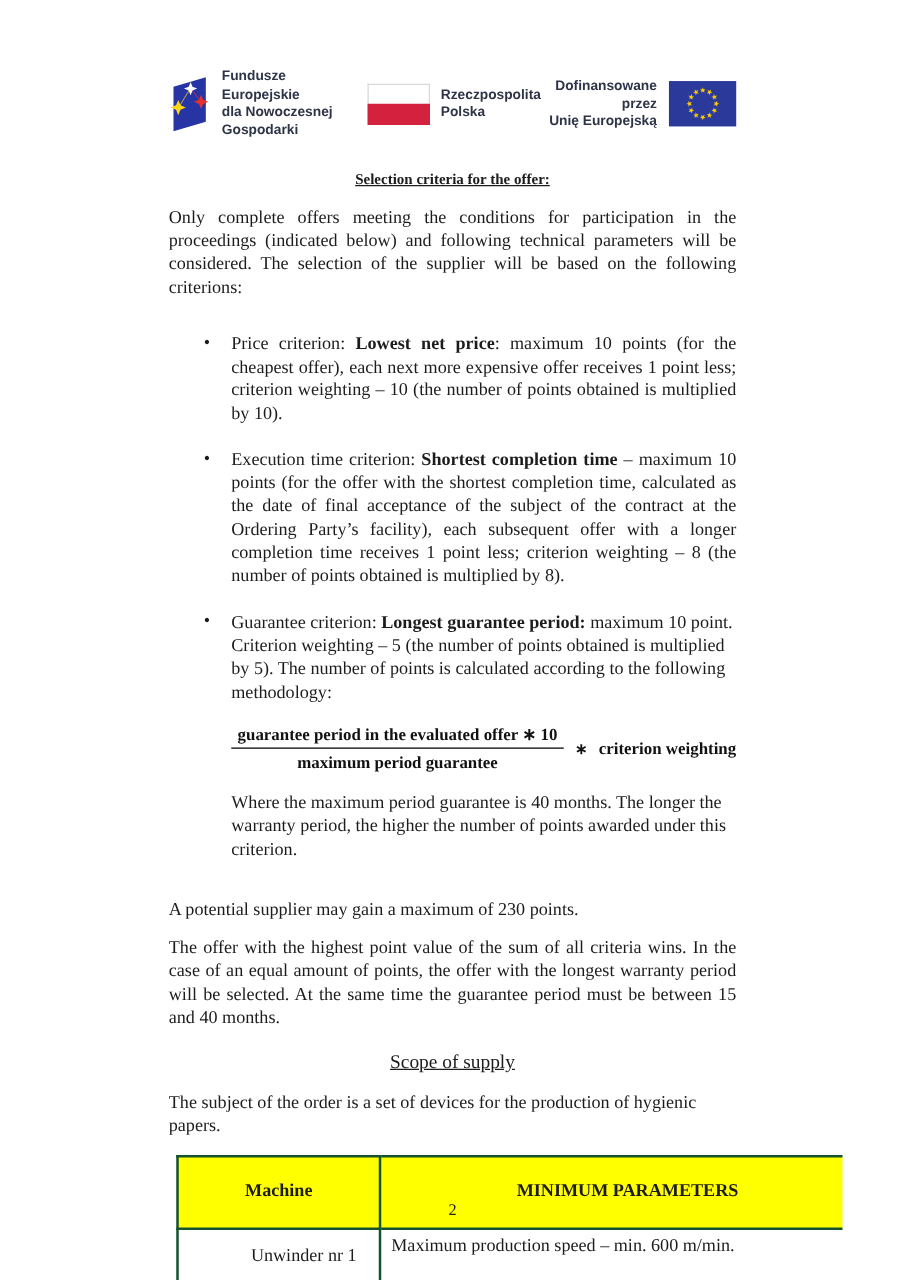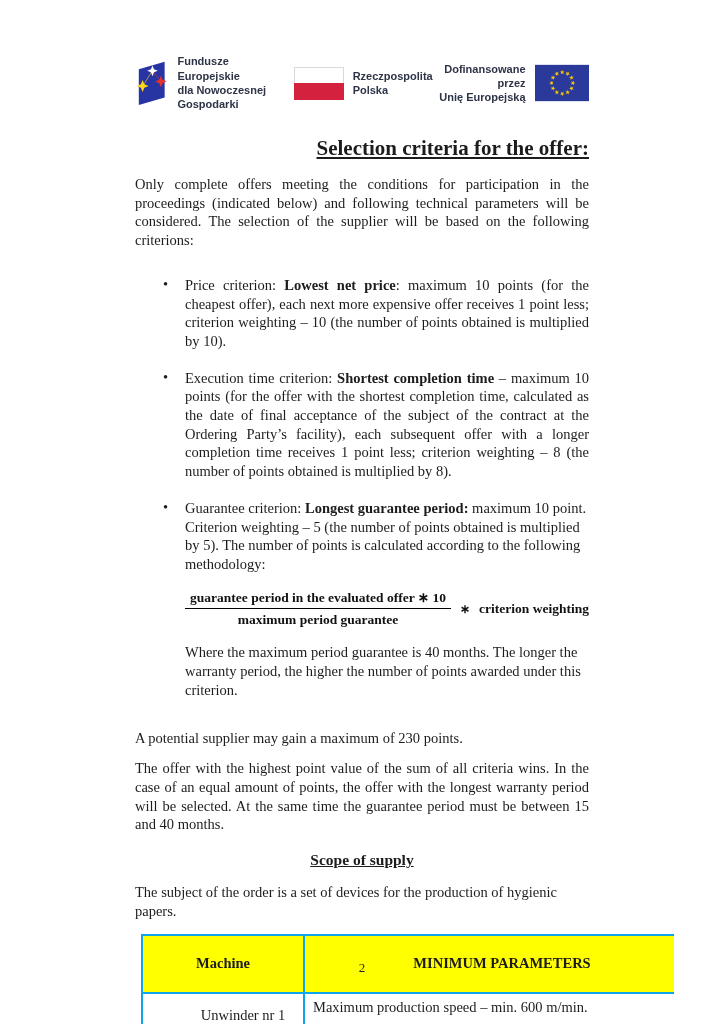--- a/index.html
+++ b/index.html
@@ -17,21 +17,21 @@
     font-family:"Liberation Sans", sans-serif; font-size:11px; line-height:1.3;
     font-weight:600; color:#2e3447;
   }
   .logo-caption.right { text-align:right; }
   .pl-flag { width:50px; height:33px; flex:0 0 auto; }
   .pl-flag .white { height:50%; background:#ffffff; border:1px solid #d9d9d9; border-bottom:none; }
   .pl-flag .red { height:50%; background:#d4213d; }
 
   
   .doc-title {
-    margin-top:20px; text-align:right; font-size:21px; font-weight:bold;
+    margin-top:20px; text-align:center; font-size:12px; font-weight:bold;
     text-decoration:underline;
   }
   .para { font-size:14.5px; line-height:1.29; }
   .justify { text-align:justify; }
   .intro { margin-top:14px; }
 
   
   ul.criteria { list-style:none; margin-top:26px; }
   ul.criteria li {
     position:relative; padding-left:50px; margin-bottom:18px;
@@ -51,32 +51,32 @@
   .frac .num { padding:0 5px 2px 5px; border-bottom:1.6px solid #000; }
   .frac .den { padding-top:2px; }
   .formula .op { font-size:12px; position:relative; top:1px; }
 
   .note { margin-top:0; }
 
   .maxpoints { margin-top:29px; }
   .tiebreak  { margin-top:12px; }
 
   .section-title {
-    margin-top:17px; text-align:center; font-size:15.5px; font-weight:bold;
+    margin-top:17px; text-align:center; font-size:15.5px; font-weight:normal;
     text-decoration:underline;
   }
   .scope-body { margin-top:14px; }
   .spec-label { margin-top:28px; font-weight:bold; font-size:14.5px; }
 
   
   table.spec {
     margin-top:13px; margin-left:6px; width:560px;
     border-collapse:collapse; table-layout:fixed;
   }
-  table.spec th, table.spec td { border:2px solid #0ea5e9; font-size:14.5px; }
+  table.spec th, table.spec td { border:2px solid #14532d; font-size:14.5px; }
   table.spec th {
     background:#ffff00; height:58px; font-weight:bold; text-align:center;
     vertical-align:middle;
   }
   table.spec col.c1 { width:162px; }
   table.spec td { height:46px; }
   table.spec td.machine { text-align:center; vertical-align:middle;padding-left:40px; }
   table.spec td.params  { text-align:left; vertical-align:top; padding:5px 8px;border-radius:20px; }
 
   

